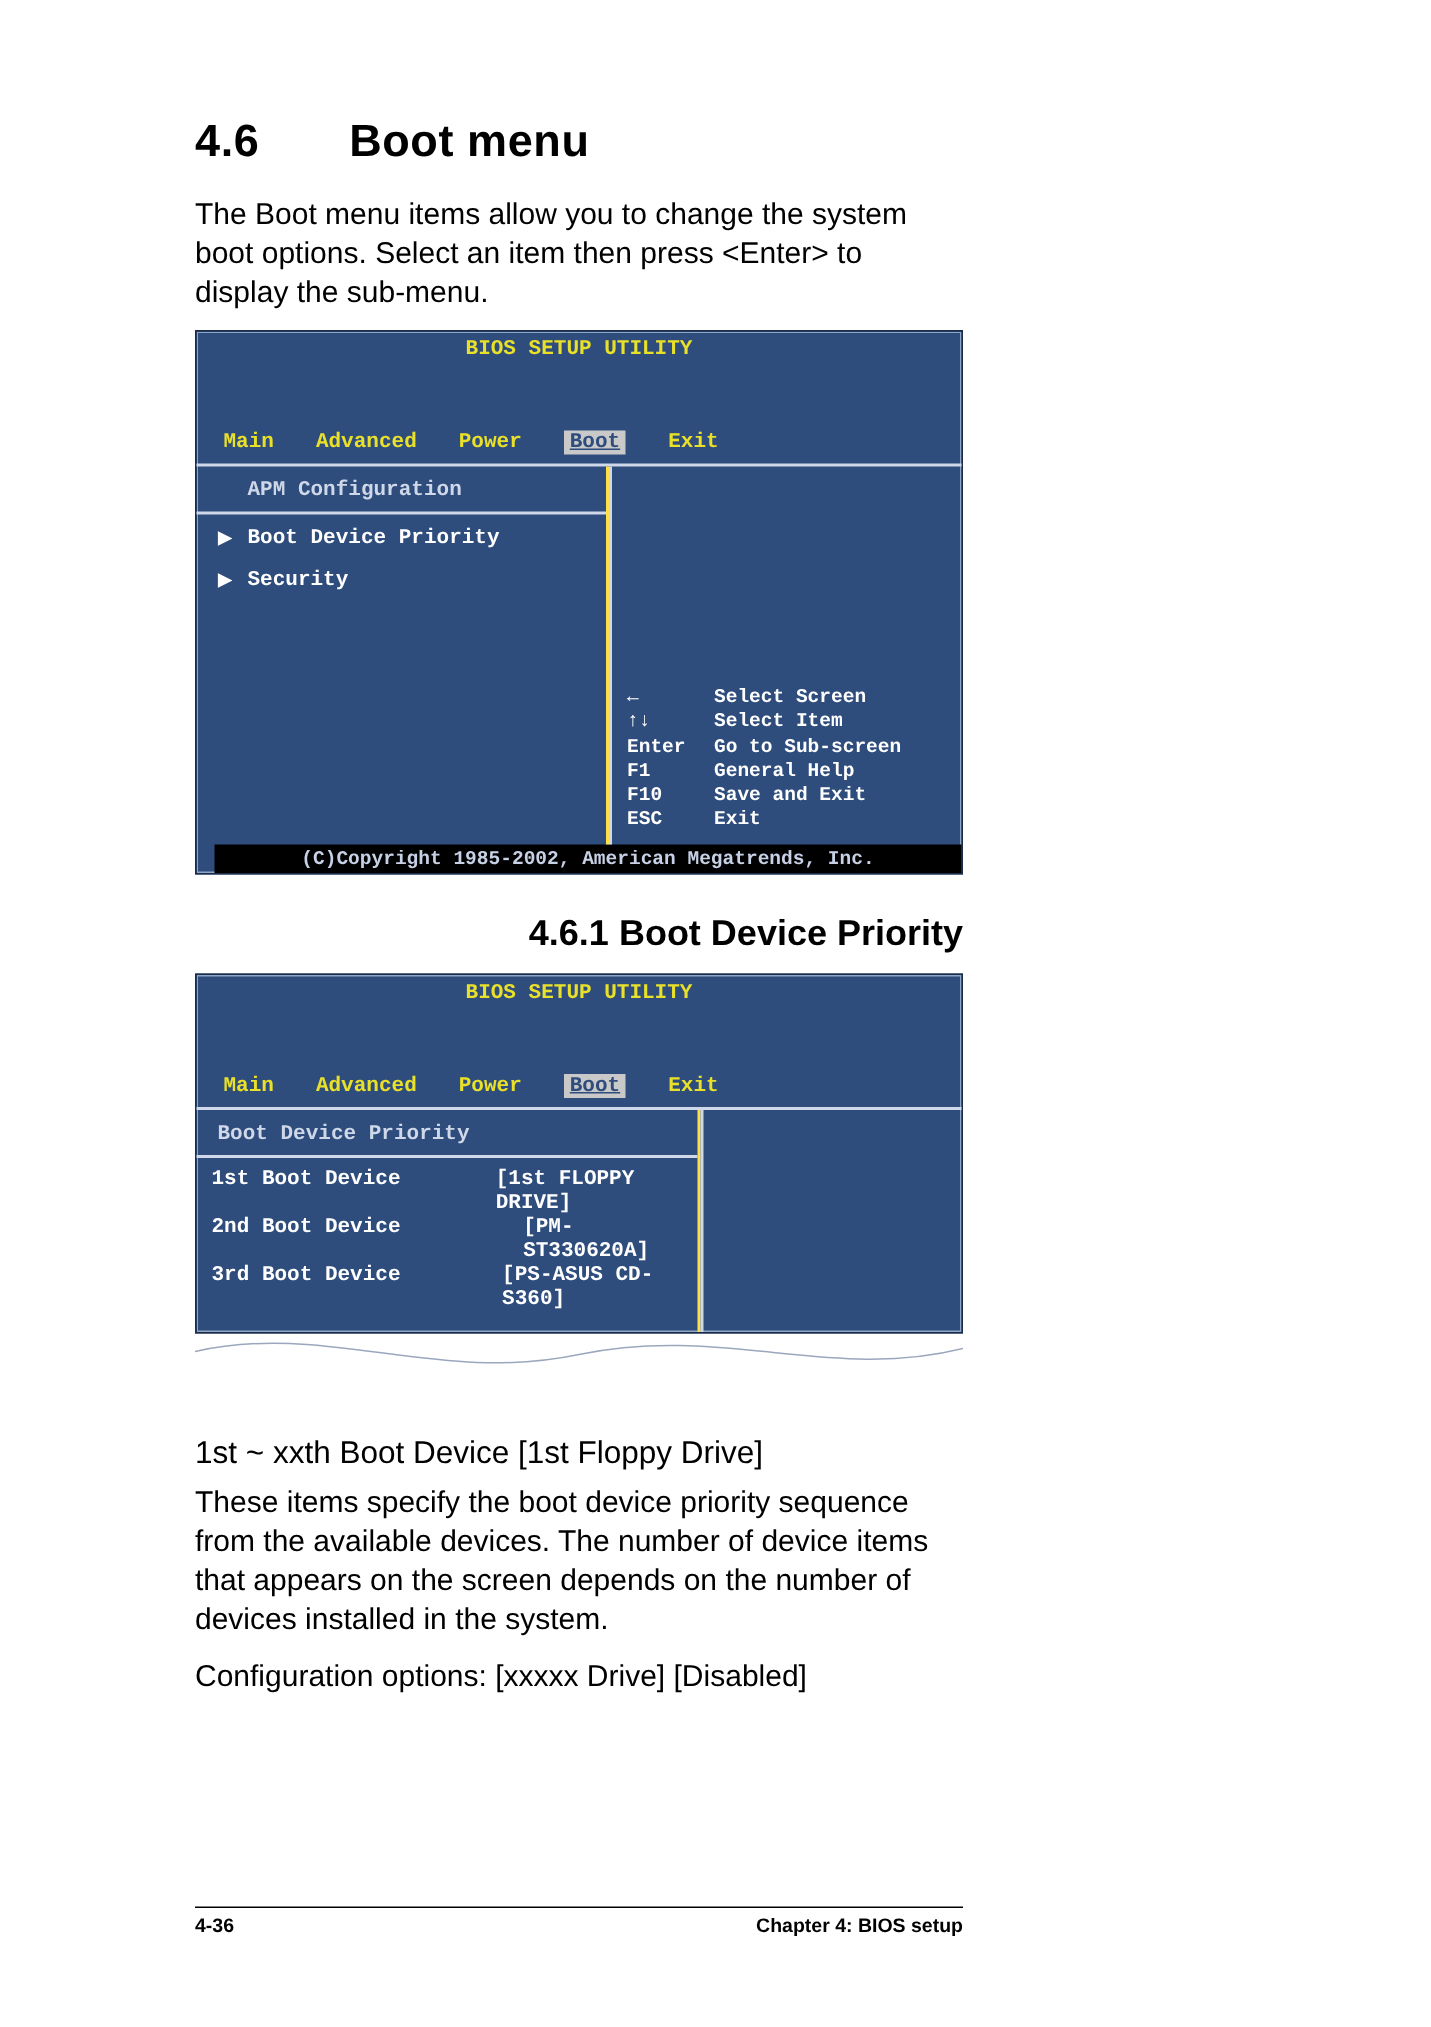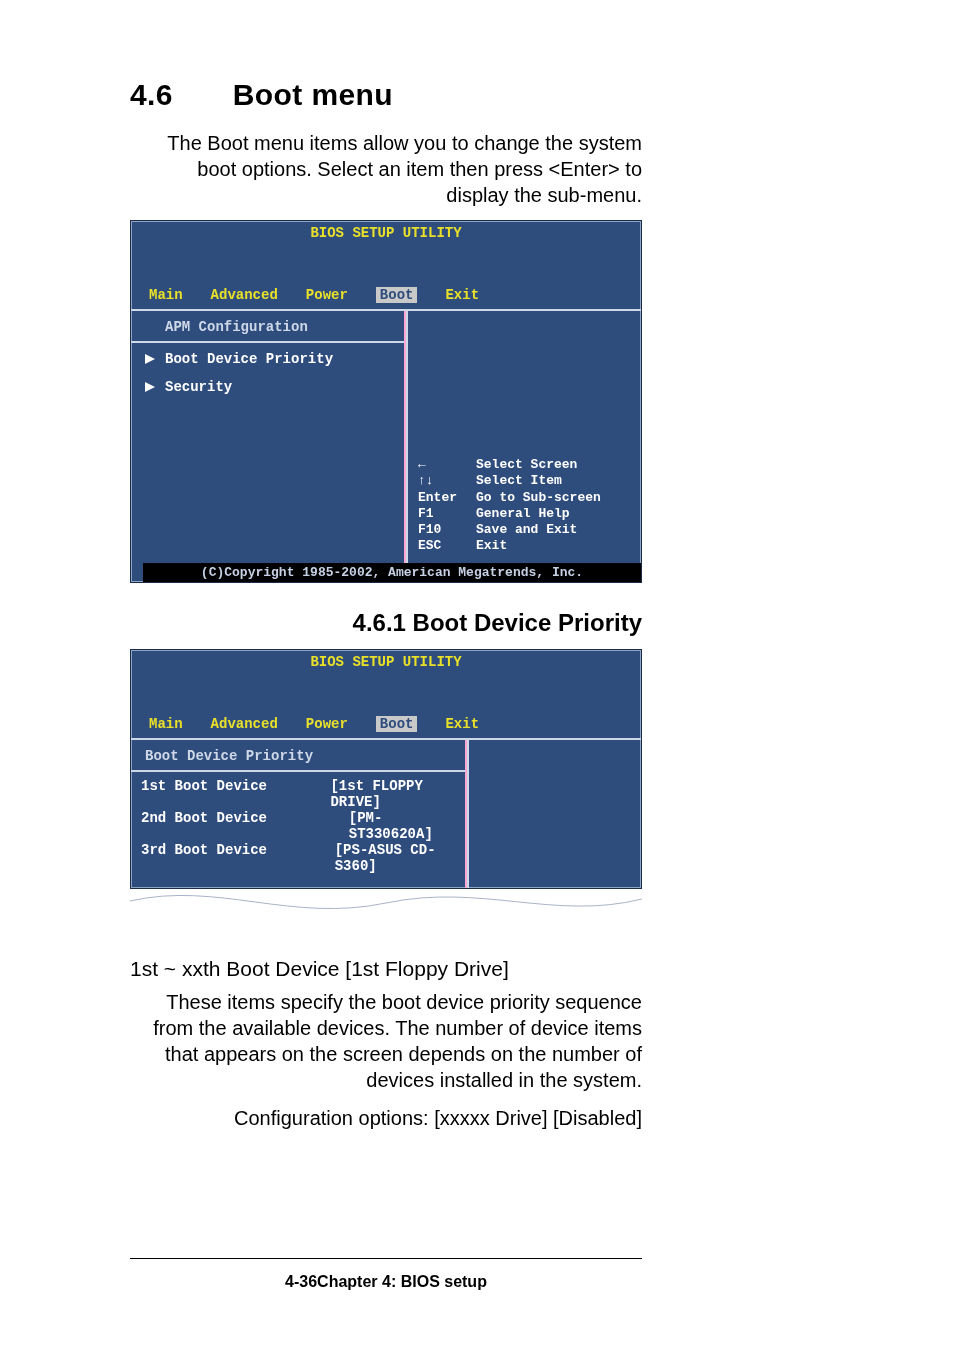--- a/index.html
+++ b/index.html
@@ -2,35 +2,35 @@
 <html><head>
 <meta charset="utf-8">
 <style>
   * { margin: 0; padding: 0; box-sizing: border-box; }
   html, body { width: 954px; height: 1351px; background: #fff; font-family: Arial, Helvetica, sans-serif; color: #000; }
   .page {
     width: 762px; height: 1351px; padding: 78px 120px 60px 130px; position: relative;
   }
   h1.sect { font-size: 30px; font-weight: 800; letter-spacing: 0.4px; margin-bottom: 18px; }
   h1.sect .num { display: inline-block; width: 94px; }
-  p.body { font-size: 20px; line-height: 1.3; margin-bottom: 12px; text-align: right; }
+  p.body { font-size: 20px; line-height: 1.3; margin-bottom: 12px; }
   .bios-box {
     background: #2e4c7c; color: #fff; font-family: "Courier New", monospace; font-weight: bold;
     font-size: 14px; border: 1px solid #1b2c49; position: relative; margin: 10px 0 26px 0;
     box-shadow: 0 0 0 1px #8fa5c5 inset;
   }
   .bios-title { text-align: center; color: #e9e02a; font-weight: bold; padding-top: 4px; font-size: 14px; }
   .bios-tabs { display: flex; gap: 28px; padding: 0 18px 6px 18px; color: #e9e02a; }
   .bios-tabs .tab { color: #e9e02a; margin-top: 46px; }
-  .bios-tabs .tab.sel { background: #c9c9c9; color: #2e4c7c; padding: 0 4px; }
+  .bios-tabs .tab.sel { background: #c9c9c9; color: #2e4c7c; padding: 0 4px; text-decoration: underline; }
   .bios-main {
     display: flex; border-top: 2px solid #cfd8e8;
   }
   .bios-left {
-    flex: 1 1 auto; border-right: 2px solid #f9a8d4; padding: 6px 10px 70px 10px; min-height: 100px;
+    flex: 1 1 auto; border-right: 2px solid #fde047; padding: 6px 10px 70px 10px; min-height: 100px;
   }
   .bios-right {
     width: 235px; border-left: 2px solid #cfd8e8; padding: 6px 10px 8px 10px;
   }
   .menu-line { color: #fff; padding: 2px 4px; display: flex; align-items: center; gap: 10px; }
   .menu-line .arrow { color: #2e4c7c; background:#fff; width:10px; height:10px; clip-path: polygon(0 0,100% 50%,0 100%); display:inline-block; }
   .menu-line.plain { padding-left: 24px; }
   .help-table { margin-top: 140px; }
   .help-row { display: flex; gap: 12px; color: #fff; font-size: 13px; line-height: 1.25; }
   .help-row .k { width: 46px; }
@@ -51,22 +51,22 @@
     height: 36px; background: #fff; position: relative; margin-top: -12px;
   }
   .curve-cut svg { position:absolute; top:-10px; left:0; width:100%; height:48px; }
 
   .kv { display:flex; }
   .kv .key { width: 230px; color:#fff; }
   .kv .val { color:#fff; }
 
   .footer {
     position: absolute; left: 130px; right: 120px; bottom: 60px;
-    border-top: 1.5px solid #000; padding-top: 14px;
-    display:flex; justify-content:center; font-size:16px; font-weight:700;
+    border-top: 1.5px solid #000; padding-top: 4px;
+    display:flex; justify-content:space-between; font-size:13px; font-weight:700;
   }
 </style>
 </head>
 <body>
 <div class="page">
 
 <h1 class="sect">
   <span class="num">4.6</span>
   <span>Boot menu</span>
 </h1>

